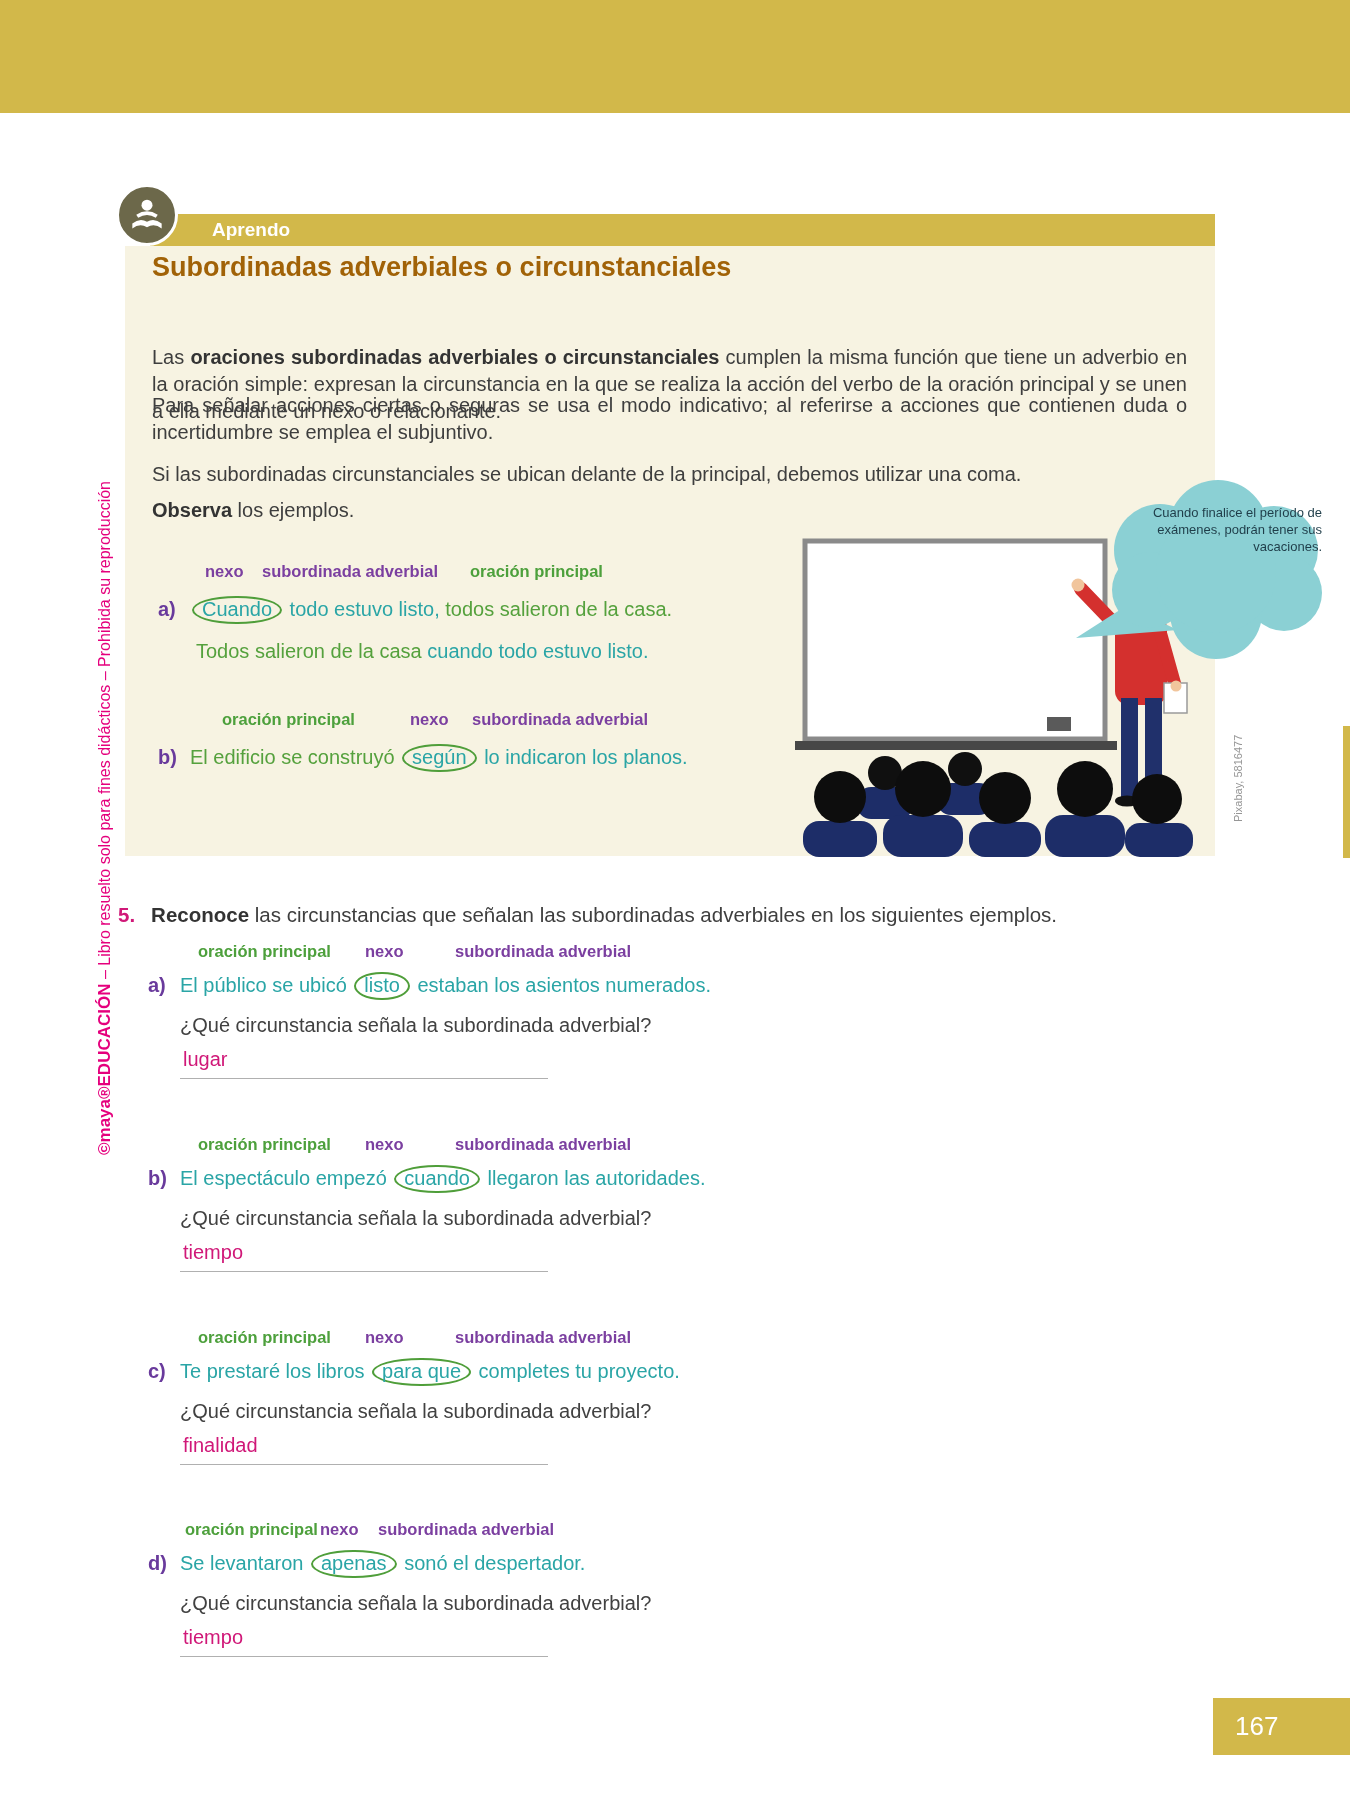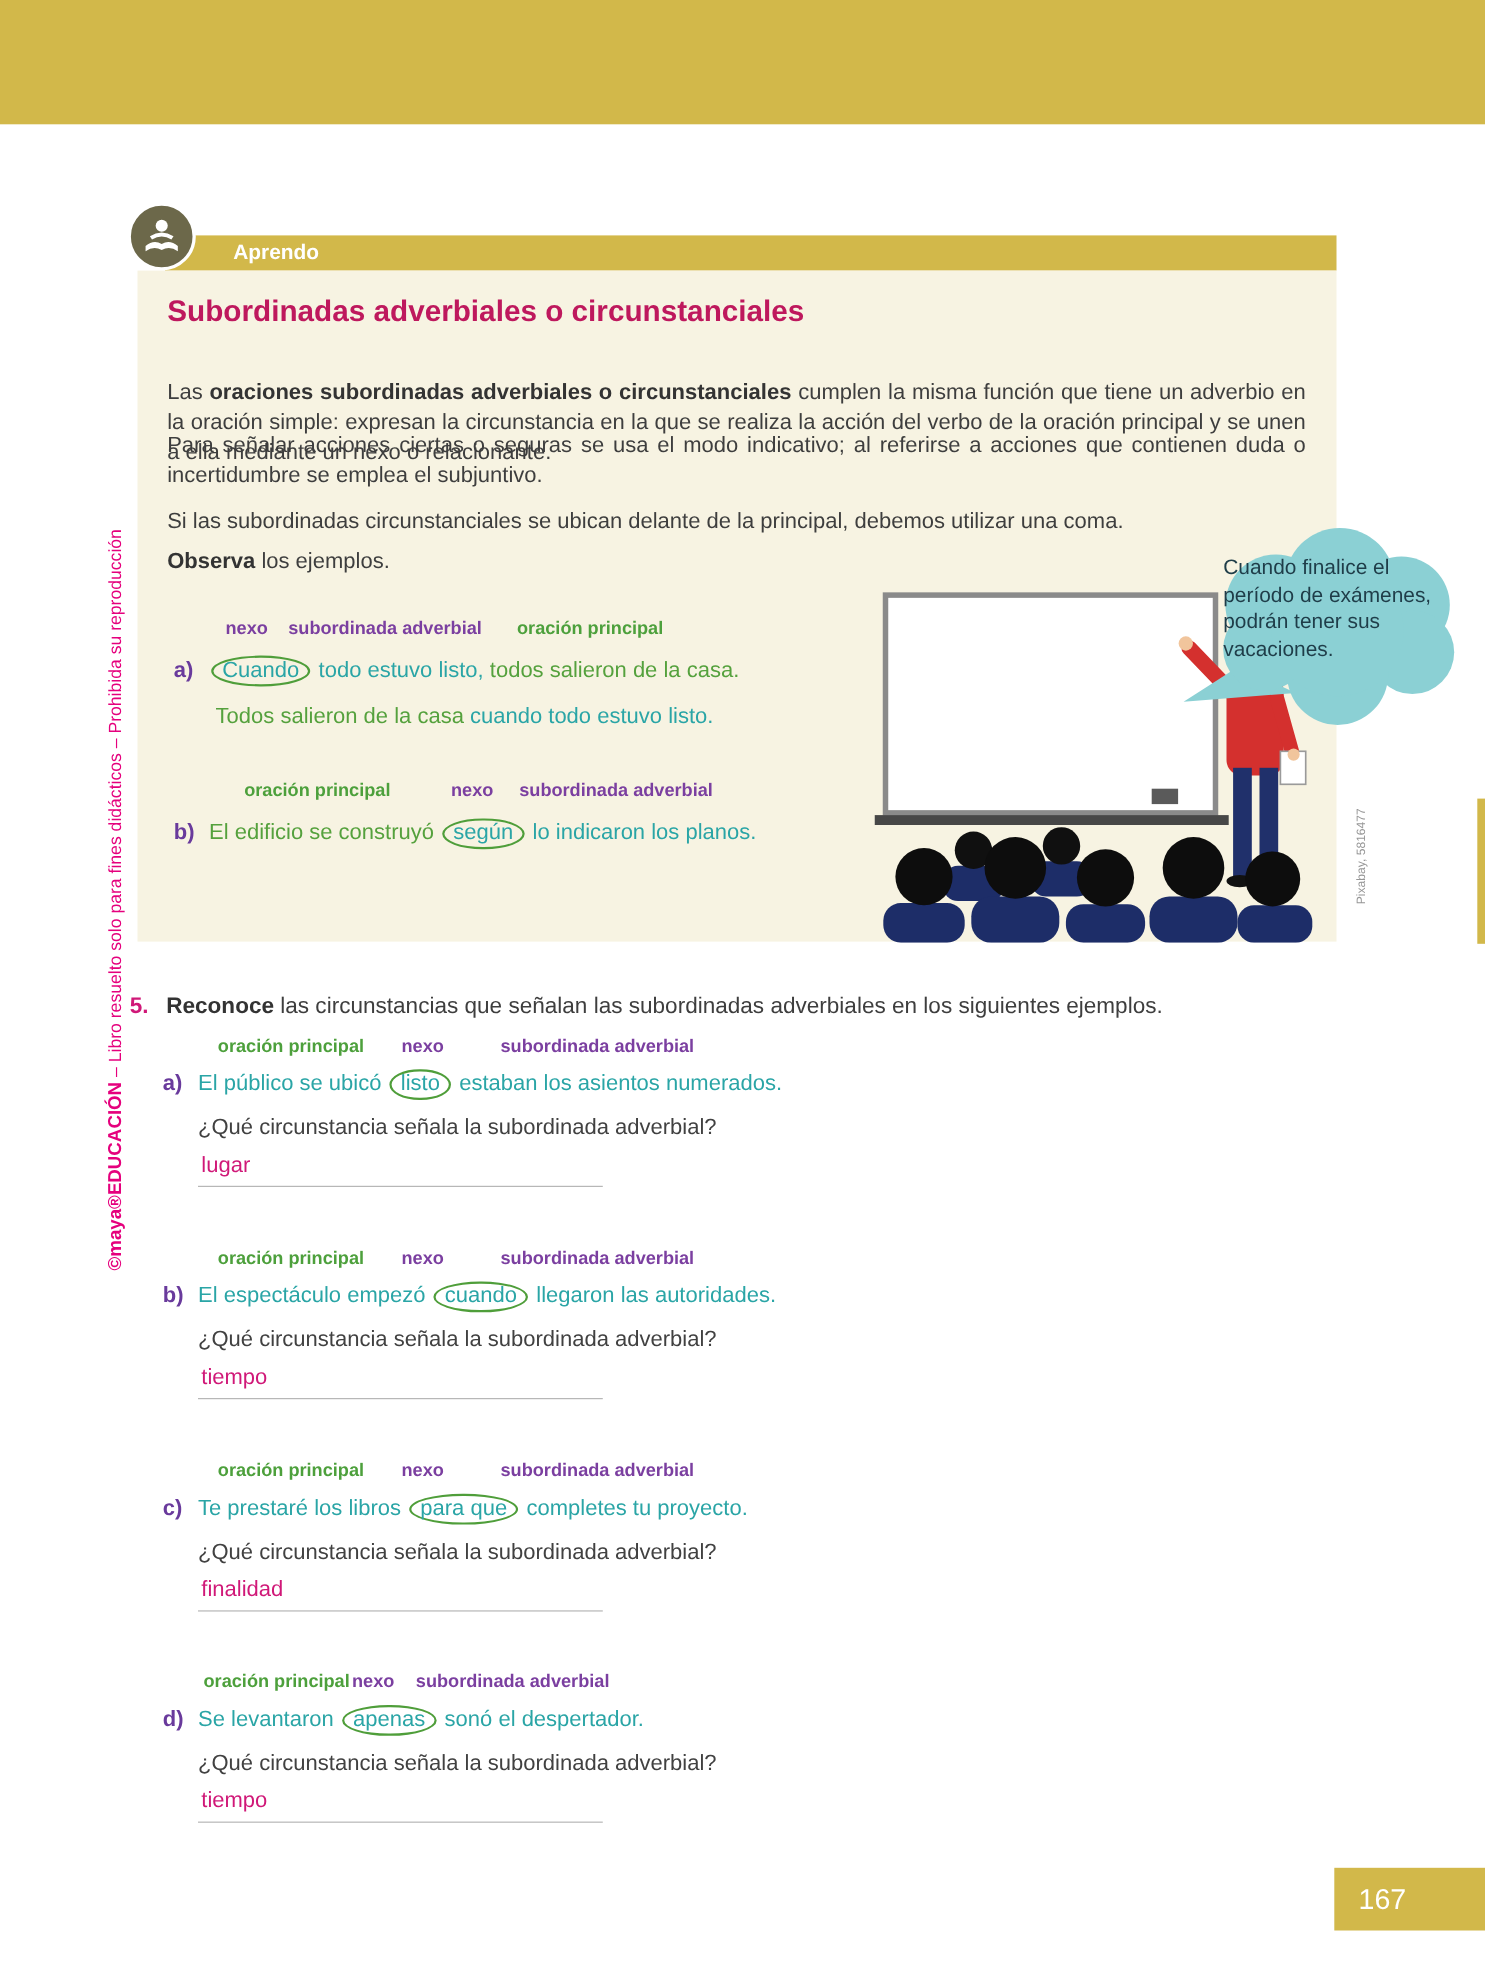--- a/index.html
+++ b/index.html
@@ -11,21 +11,21 @@
   
   .aprendo-bar{position:absolute;left:150px;top:214px;width:1065px;height:32px;background:#d2b84a;}
   .aprendo-bar .bar-label{position:absolute;left:62px;top:5px;color:#ffffff;font-weight:bold;font-size:19px;}
   .aprendo-icon{position:absolute;left:116px;top:184px;width:62px;height:62px;border-radius:50%;
                 background:#6c684a;border:3px solid #ffffff;box-sizing:border-box;}
   .aprendo-icon svg{position:absolute;left:6px;top:6px;width:44px;height:44px;}
 
   
   .lesson-box{position:absolute;left:125px;top:246px;width:1090px;height:610px;background:#f7f3e2;}
 
-  .lesson-title{position:absolute;left:152px;top:268px;font-size:27px;font-weight:bold;color:#be185d;}
+  .lesson-title{position:absolute;left:152px;top:252px;font-size:27px;font-weight:bold;color:#a16207;}
   .para{position:absolute;left:152px;width:1035px;font-size:20px;line-height:1.36;text-align:justify;color:#3e3e3e;}
   #p1{top:300px;margin-top:44px;}
   #p2{top:392px;}
   #p3{top:461px;}
   #observa{top:497px;text-align:left;}
   .para b{color:#333333;}
 
   .lbl{position:absolute;font-weight:bold;font-size:16.5px;white-space:nowrap;}
   .lbl-main{color:#4da03c;}
   .lbl-nexo,.lbl-sub{color:#7b3fa0;}
@@ -40,22 +40,22 @@
   #exa-lbls .lbl-nexo{left:205px;}
   #exa-lbls .lbl-sub{left:262px;}
   #exa-lbls .lbl-main{left:470px;}
   #exb-lbls .lbl-main{left:222px;}
   #exb-lbls .lbl-nexo{left:410px;}
   #exb-lbls .lbl-sub{left:472px;}
 
   
   .classroom{position:absolute;left:795px;top:535px;width:425px;height:322px;}
   .bubble-svg{position:absolute;left:1098px;top:478px;width:235px;height:190px;overflow:visible;}
-  .bubble-text{position:absolute;left:1112px;top:505px;width:210px;text-align:left;
-               font-size:19px;line-height:1.3;color:#1f3d49;}
+  .bubble-text{position:absolute;left:1112px;top:505px;width:210px;text-align:right;
+               font-size:13px;line-height:1.3;color:#1f3d49;}
   .credit{position:absolute;left:1232px;top:822px;transform:rotate(-90deg);transform-origin:left top;
           font-size:11px;color:#969696;white-space:nowrap;}
 
   
   .ex-intro{position:absolute;left:118px;top:903px;width:1100px;font-size:20.5px;color:#3e3e3e;}
   .ex-intro .num{color:#d01878;font-weight:bold;margin-right:16px;}
   .ex-intro b{color:#333333;}
 
   .ex-item{position:absolute;left:0;width:1350px;height:170px;}
   #item-a{top:942px;} #item-b{top:1135px;} #item-c{top:1328px;} #item-d{top:1520px;}

